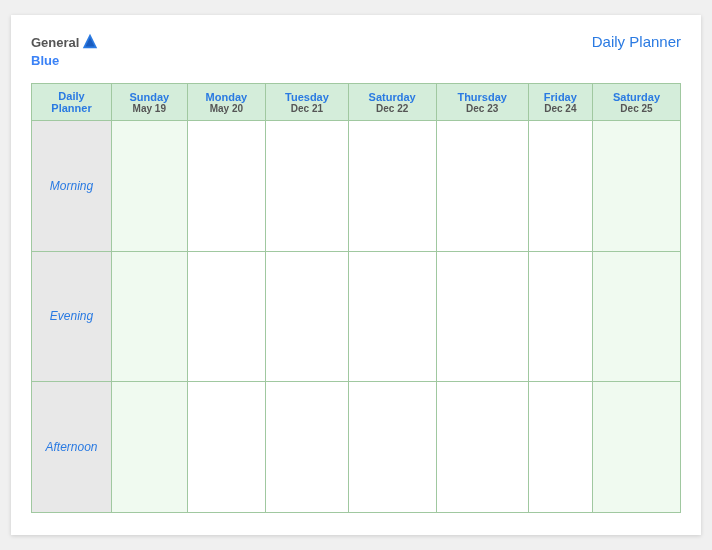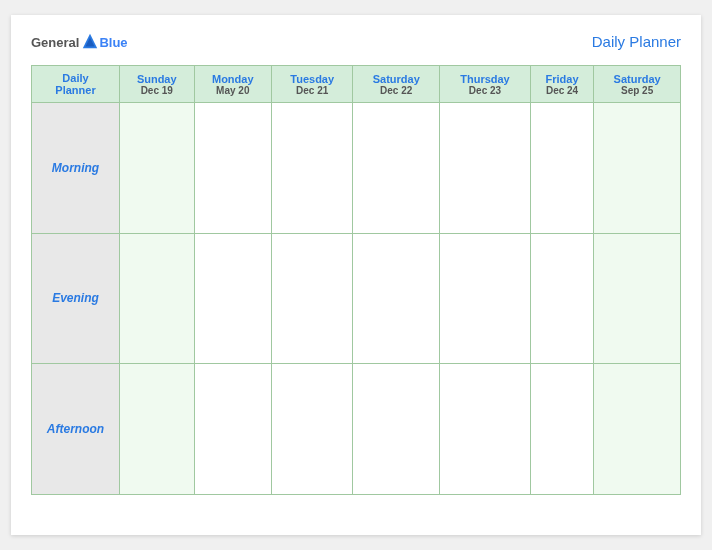--- a/index.html
+++ b/index.html
@@ -60,21 +60,21 @@
     }
     .calendar-table {
       width: 100%;
       border-collapse: collapse;
       height: 430px;
     }
     .calendar-table th, .calendar-table td {
       border: 1px solid #a0c8a0;
     }
     .col-label {
-      width: 88px;
+      width: 80px;
       margin-left: 48px;
     }
     .day-header {
       background: #d4edda;
       text-align: center;
       padding: 6px 2px;
       vertical-align: middle;
     }
     .day-header-name {
       font-size: 11px;
@@ -87,37 +87,37 @@
       color: #555;
       display: block;
     }
     .label-cell {
       background: #e8e8e8;
       text-align: center;
       vertical-align: middle;
       font-size: 12px;
       color: #2a7ae2;
       font-style: italic;
-      font-weight: bold;
+      font-weight: normal;
       padding: 4px;
     }
     .data-cell {
       background: #fff;
       vertical-align: top;
       padding: 4px;
     }
     .data-cell.sunday {
       background: #f0faf0;
     }
     .data-cell.saturday {
       background: #f0faf0;
     }
     .logo-wrapper {
       display: flex;
-      flex-direction: row;
+      flex-direction: column;
       align-items: flex-start;
     }
     .logo-line1 {
       display: flex;
       align-items: center;
     }
   </style>
 </head>
 <body>
 
@@ -142,21 +142,21 @@
 
   <table class="calendar-table">
     <thead>
       <tr>
         <th class="day-header col-label">
           <span class="day-header-name">Daily</span>
           <span class="day-header-name">Planner</span>
         </th>
         <th class="day-header">
           <span class="day-header-name">Sunday</span>
-          <span class="day-header-date">Dec 19</span>
+          <span class="day-header-date">May 19</span>
         </th>
         <th class="day-header">
           <span class="day-header-name">Monday</span>
           <span class="day-header-date">May 20</span>
         </th>
         <th class="day-header">
           <span class="day-header-name">Tuesday</span>
           <span class="day-header-date">Dec 21</span>
         </th>
         <th class="day-header">
@@ -166,21 +166,21 @@
         <th class="day-header">
           <span class="day-header-name">Thursday</span>
           <span class="day-header-date">Dec 23</span>
         </th>
         <th class="day-header">
           <span class="day-header-name">Friday</span>
           <span class="day-header-date">Dec 24</span>
         </th>
         <th class="day-header">
           <span class="day-header-name">Saturday</span>
-          <span class="day-header-date">Sep 25</span>
+          <span class="day-header-date">Dec 25</span>
         </th>
       </tr>
     </thead>
     <tbody>
       <tr>
         <td class="label-cell">Morning</td>
         <td class="data-cell sunday"></td>
         <td class="data-cell"></td>
         <td class="data-cell"></td>
         <td class="data-cell"></td>

